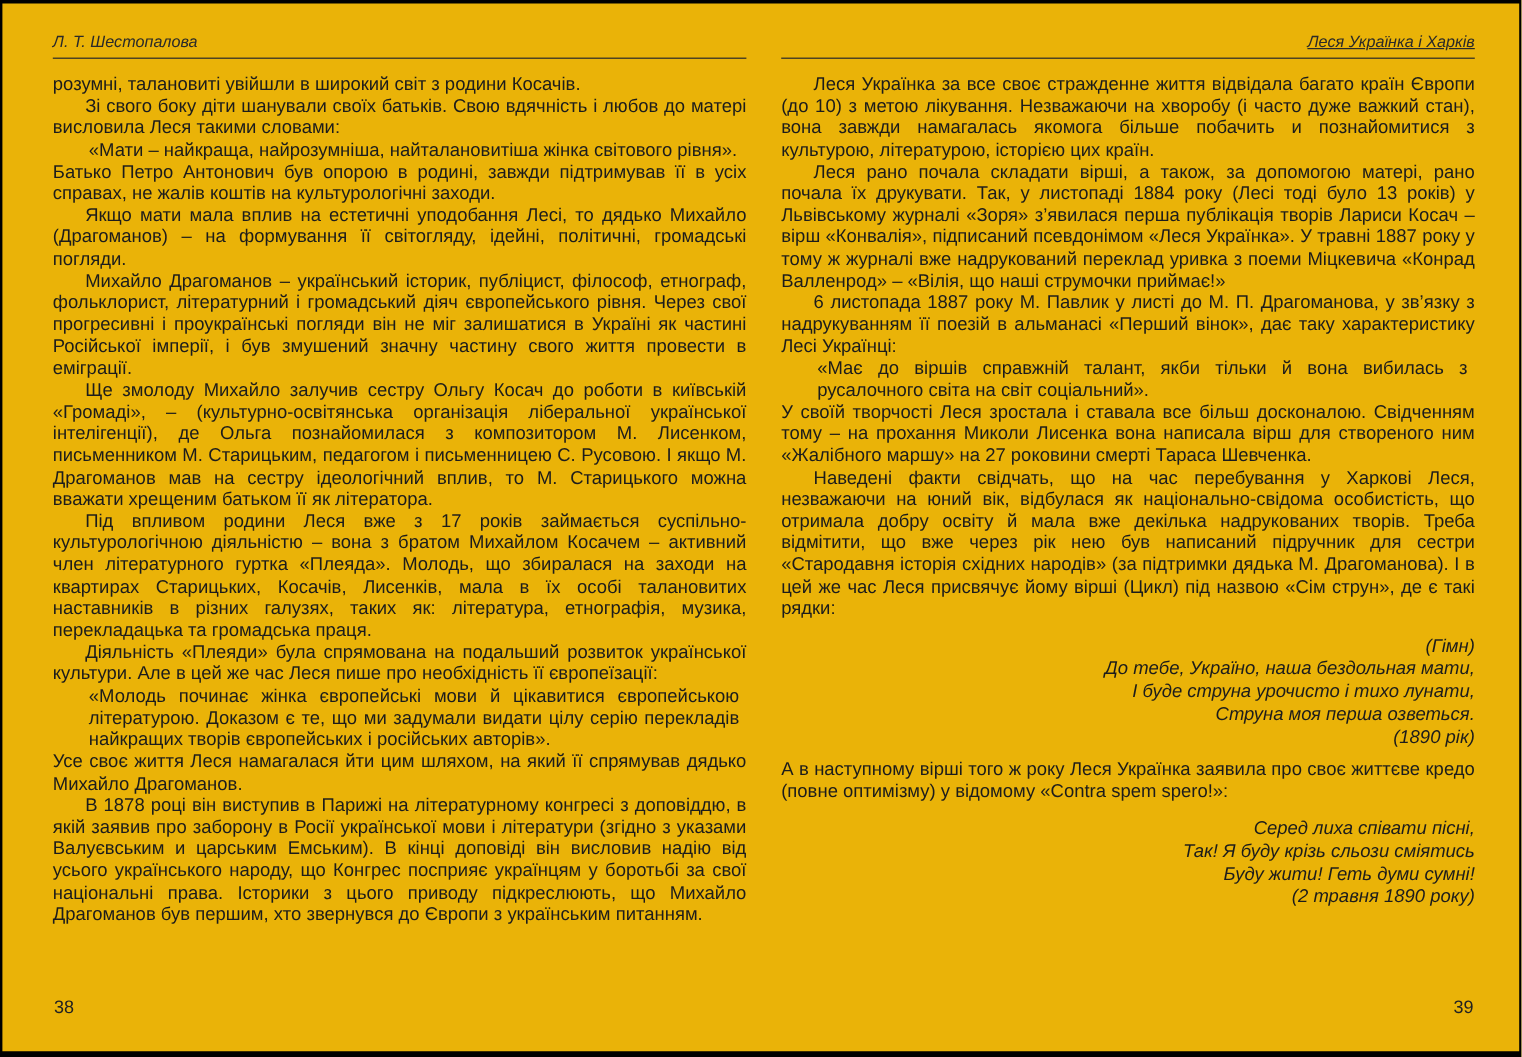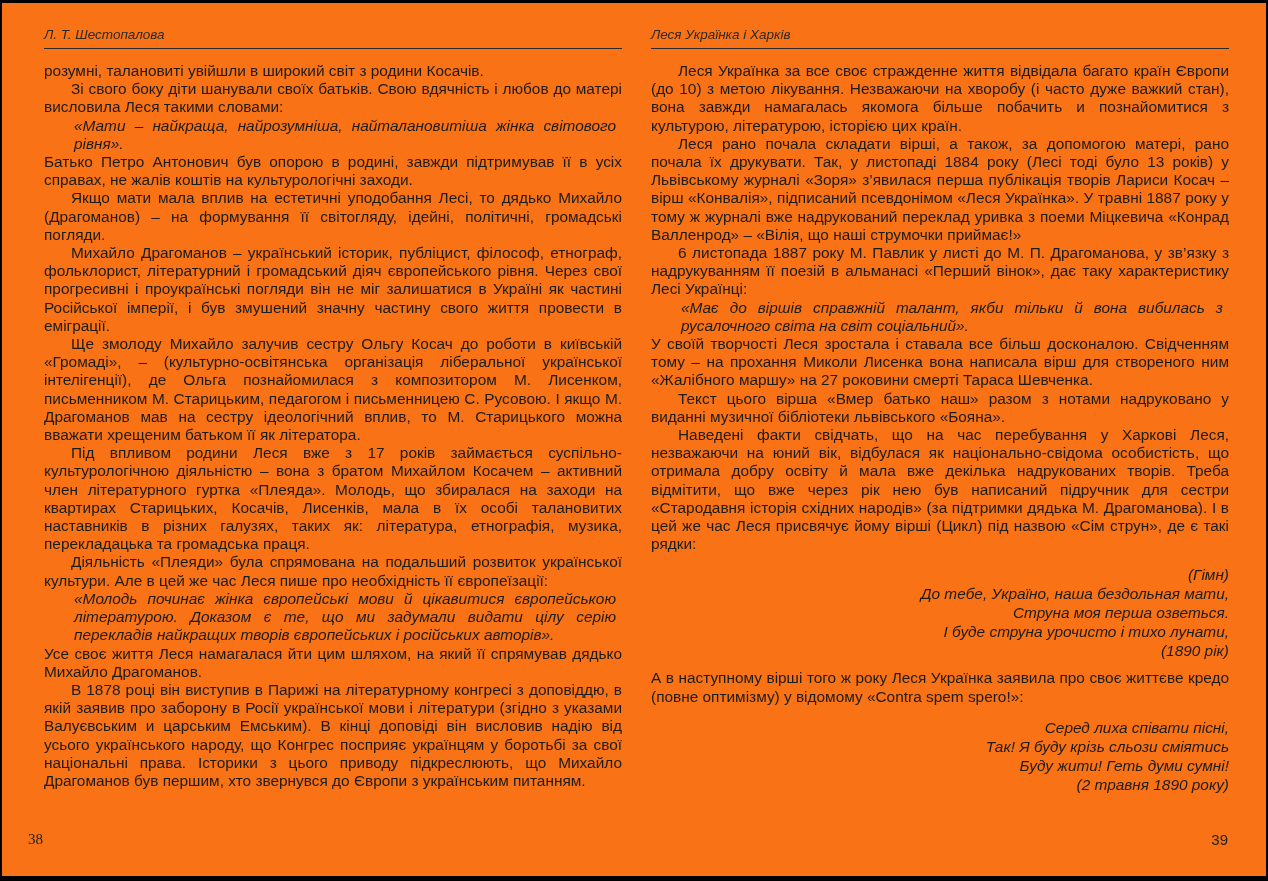--- a/index.html
+++ b/index.html
@@ -1,60 +1,60 @@
 <!DOCTYPE html>
 <html><head>
 <meta charset="utf-8">
 <style>
   html, body { margin: 0; padding: 0; background: #ffffff; }
   .sheet {
     position: relative;
     width: 1268px;
     height: 881px;
     box-sizing: border-box;
-    background: #f97316;
+    background: #eab308;
     border: 2px solid #000;
     border-top-width: 3px;
     border-bottom-width: 5px;
     overflow: hidden;
     font-family: "Liberation Sans", sans-serif;
     color: #1c1c1c;
   }
   .page { position: absolute; top: 24px; width: 578px; }
   .page.left  { left: 42px; }
   .page.right { left: 649px; }
   .page-header {
     font-style: italic;
     font-size: 13.5px;
     color: #2a2a2a;
     padding-bottom: 6px;
     border-bottom: 1.5px solid #2a2a2a;
     white-space: nowrap;
   }
-  .page.right .page-header { text-align: left; }
+  .page.right .page-header { text-align: right; text-decoration: underline; }
   .page-body {
     margin-top: 13px;
     font-size: 15.4px;
     line-height: 18.2px;
     text-align: justify;
   }
   p { margin: 0; padding: 0; }
   .indent { text-indent: 27px; }
-  .quote  { font-style: italic; margin-left: 30px; margin-right: 6px; }
+  .quote  { margin-left: 30px; margin-right: 6px; }
   .after-poem { margin-top: 8px; }
   .poem {
     font-style: italic;
     line-height: 19px;
     margin: 12px 0 9px 148px;
     text-align: right;
   }
   .poem-title { margin-left: 55px; }
   .poem-date  { margin-left: 65px; }
   .page-number { position: absolute; font-size: 15px; color: #222; top: 828px; }
-  .page-number.pn-left  { left: 26px; font-family: Liberation Serif, serif; }
+  .page-number.pn-left  { left: 43px; }
   .page-number.pn-right { right: 38px; }
 </style>
 </head>
 <body>
 
 <div class="sheet">
 
   <div class="page left">
     <div class="page-header">Л. Т. Шестопалова</div>
     <div class="page-body">
@@ -74,28 +74,27 @@
   </div>
 
   <div class="page right">
     <div class="page-header">Леся Українка і Харків</div>
     <div class="page-body">
       <p class="indent">Леся Українка за все своє стражденне життя відвідала багато країн Європи (до 10) з метою лікування. Незважаючи на хворобу (і часто дуже важкий стан), вона завжди намагалась якомога більше побачить и познайомитися з культурою, літературою, історією цих країн.</p>
       <p class="indent">Леся рано почала складати вірші, а також, за допомогою матері, рано почала їх друкувати. Так, у листопаді 1884 року (Лесі тоді було 13 років) у Львівському журналі «Зоря» з’явилася перша публікація творів Лариси Косач – вірш «Конвалія», підписаний псевдонімом «Леся Українка». У травні 1887 року у тому ж журналі вже надрукований переклад уривка з поеми Міцкевича «Конрад Валленрод» – «Вілія, що наші струмочки приймає!»</p>
       <p class="indent">6 листопада 1887 року М. Павлик у листі до М. П. Драгоманова, у зв’язку з надрукуванням її поезій в альманасі «Перший вінок», дає таку характеристику Лесі Українці:</p>
       <p class="quote">«Має до віршів справжній талант, якби тільки й вона вибилась з русалочного світа на світ соціальний».</p>
       <p>У своїй творчості Леся зростала і ставала все більш досконалою. Свідченням тому – на прохання Миколи Лисенка вона написала вірш для створеного ним «Жалібного маршу» на 27 роковини смерті Тараса Шевченка.</p>
-      <p class="indent">Текст цього вірша «Вмер батько наш» разом з нотами надруковано у виданні музичної бібліотеки львівського «Бояна».</p>
       <p class="indent">Наведені факти свідчать, що на час перебування у Харкові Леся, незважаючи на юний вік, відбулася як національно-свідома особистість, що отримала добру освіту й мала вже декілька надрукованих творів. Треба відмітити, що вже через рік нею був написаний підручник для сестри «Стародавня історія східних народів» (за підтримки дядька М. Драгоманова). І в цей же час Леся присвячує йому вірші (Цикл) під назвою «Сім струн», де є такі рядки:</p>
 
       <div class="poem">
         <div class="poem-title">(Гімн)</div>
         <div>До тебе, Україно, наша бездольная мати,</div>
+        <div>І буде струна урочисто і тихо лунати,</div>
         <div>Струна моя перша озветься.</div>
-        <div>І буде струна урочисто і тихо лунати,</div>
         <div class="poem-date">(1890 рік)</div>
       </div>
 
       <p class="after-poem">А в наступному вірші того ж року Леся Українка заявила про своє життєве кредо (повне оптимізму) у відомому «Contra spem spero!»:</p>
 
       <div class="poem">
         <div>Серед лиха співати пісні,</div>
         <div>Так! Я буду крізь сльози сміятись</div>
         <div>Буду жити! Геть думи сумні!</div>
         <div class="poem-date">(2 травня 1890 року)</div>

